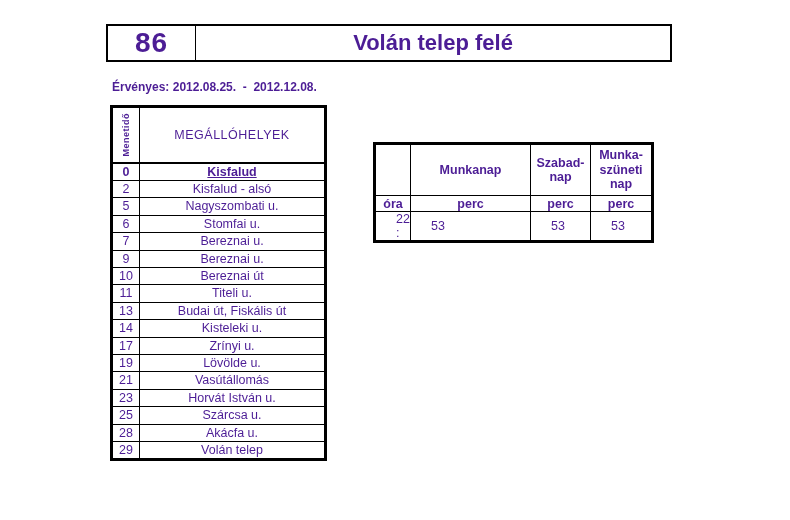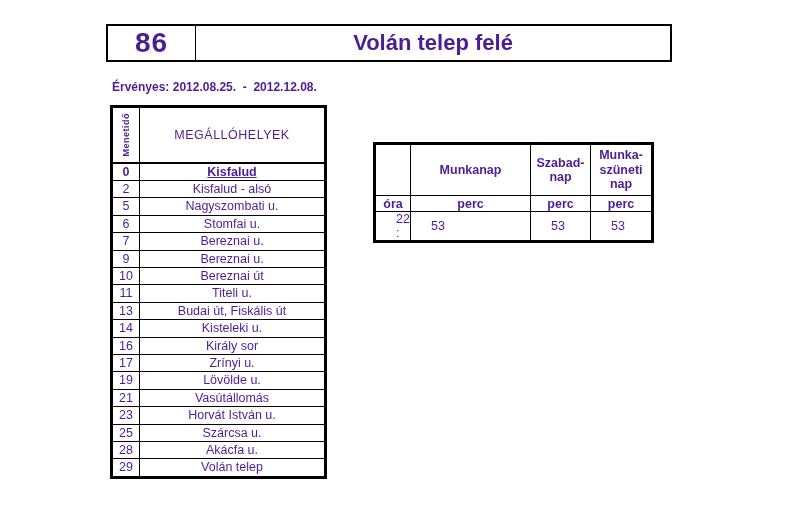--- a/index.html
+++ b/index.html
@@ -125,24 +125,20 @@
         <td>11</td>
         <td>Titeli u.</td>
       </tr>
       <tr>
         <td>13</td>
         <td>Budai út, Fiskális út</td>
       </tr>
       <tr>
         <td>14</td>
         <td>Kisteleki u.</td>
-      </tr>
-      <tr>
-        <td>16</td>
-        <td>Király sor</td>
       </tr>
       <tr>
         <td>17</td>
         <td>Zrínyi u.</td>
       </tr>
       <tr>
         <td>19</td>
         <td>Lövölde u.</td>
       </tr>
       <tr>

